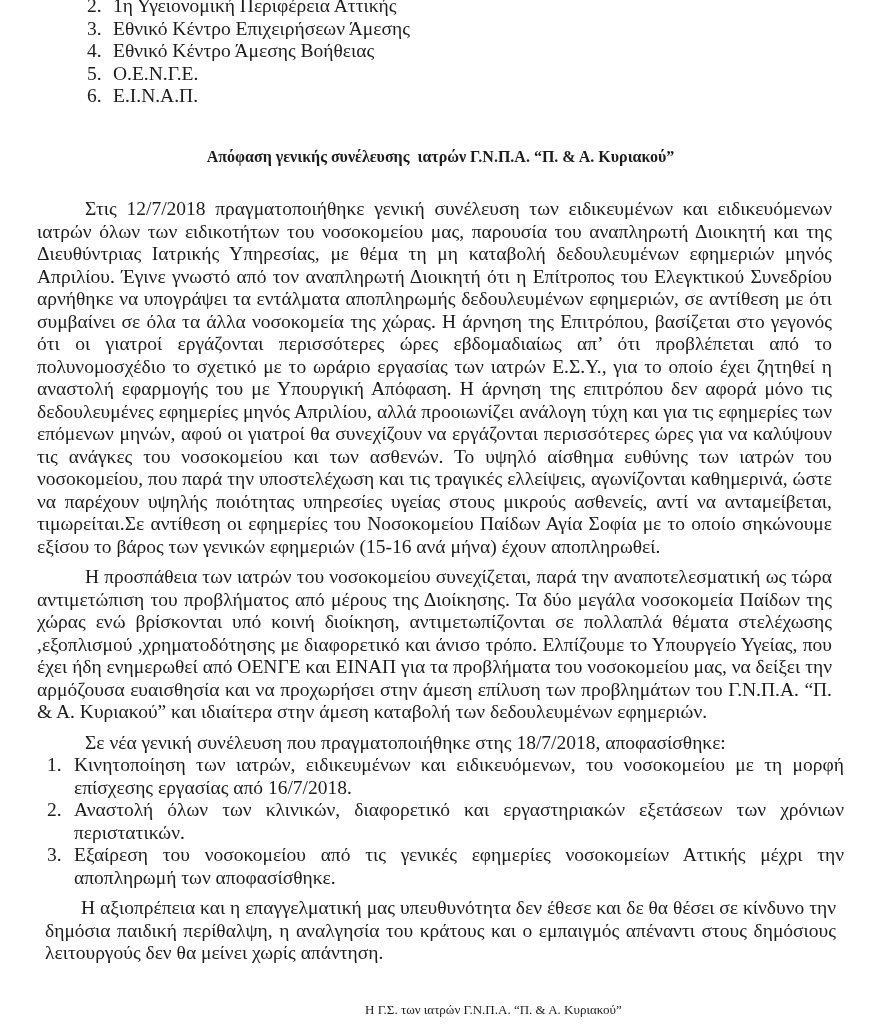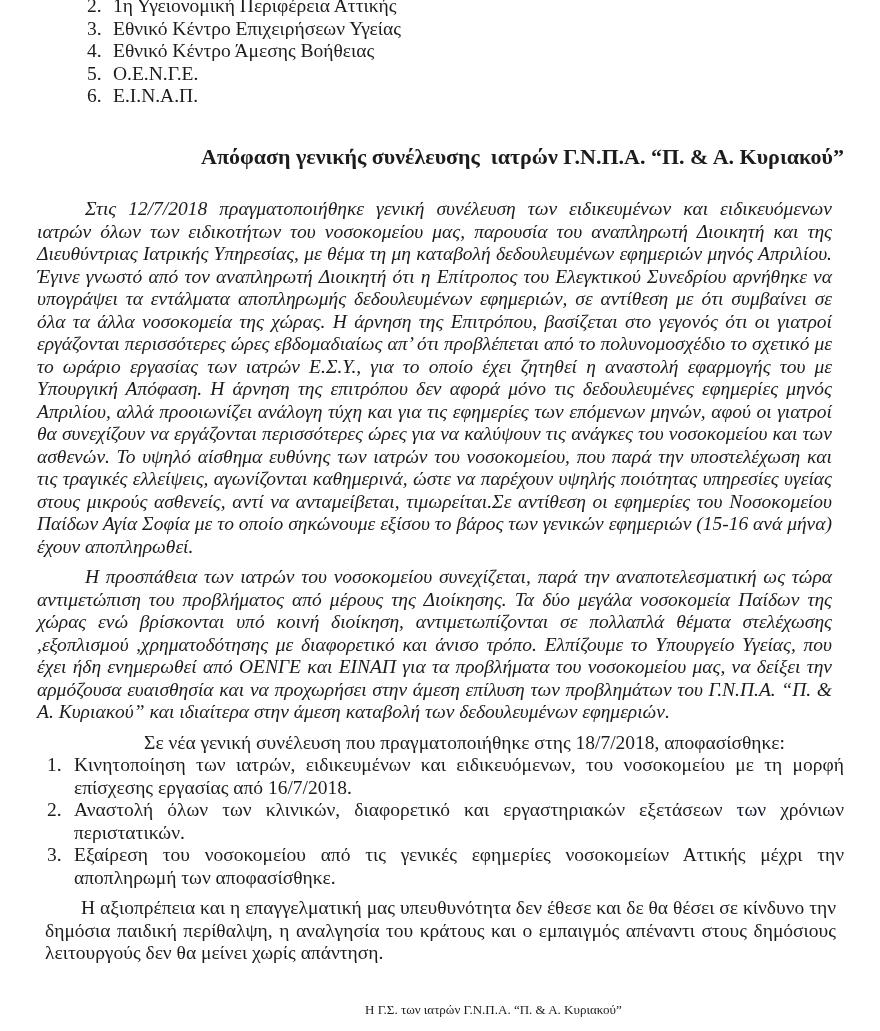--- a/index.html
+++ b/index.html
@@ -27,36 +27,35 @@
   }
   .top-list .list-row {
     display: flex;
     align-items: baseline;
   }
   .top-list .num {
     flex: 0 0 26px;
   }
   
   .doc-title {
-    text-align: right;
+    text-align: center;
     font-weight: bold;
-    font-size: 22px;
+    font-size: 16px;
     margin: 38px 0 30px 0;
     white-space: pre-wrap;
   }
   
   p.body {
     margin: 0 12px 8px 0;
     text-align: justify;
     text-indent: 48px;
-    font-style: italic;
   }
   p.intro {
     margin: 0;
-    text-align: center;
+    text-align: left;
     text-indent: 48px;
   }
   
   .decision-list {
     margin: 0;
     padding: 0 0 0 10px;
   }
   .decision-list .list-row {
     display: flex;
     align-items: baseline;
@@ -90,21 +89,21 @@
 
 <div class="page">
 
   <div class="top-list">
     <div class="list-row">
       <span class="num">2.</span>
       <span class="item-text">1η Υγειονομική Περιφέρεια Αττικής</span>
     </div>
     <div class="list-row">
       <span class="num">3.</span>
-      <span class="item-text">Εθνικό Κέντρο Επιχειρήσεων Υγείας</span>
+      <span class="item-text">Εθνικό Κέντρο Επιχειρήσεων Άμεσης</span>
     </div>
     <div class="list-row">
       <span class="num">4.</span>
       <span class="item-text">Εθνικό Κέντρο Άμεσης Βοήθειας</span>
     </div>
     <div class="list-row">
       <span class="num">5.</span>
       <span class="item-text">Ο.Ε.Ν.Γ.Ε.</span>
     </div>
     <div class="list-row">

